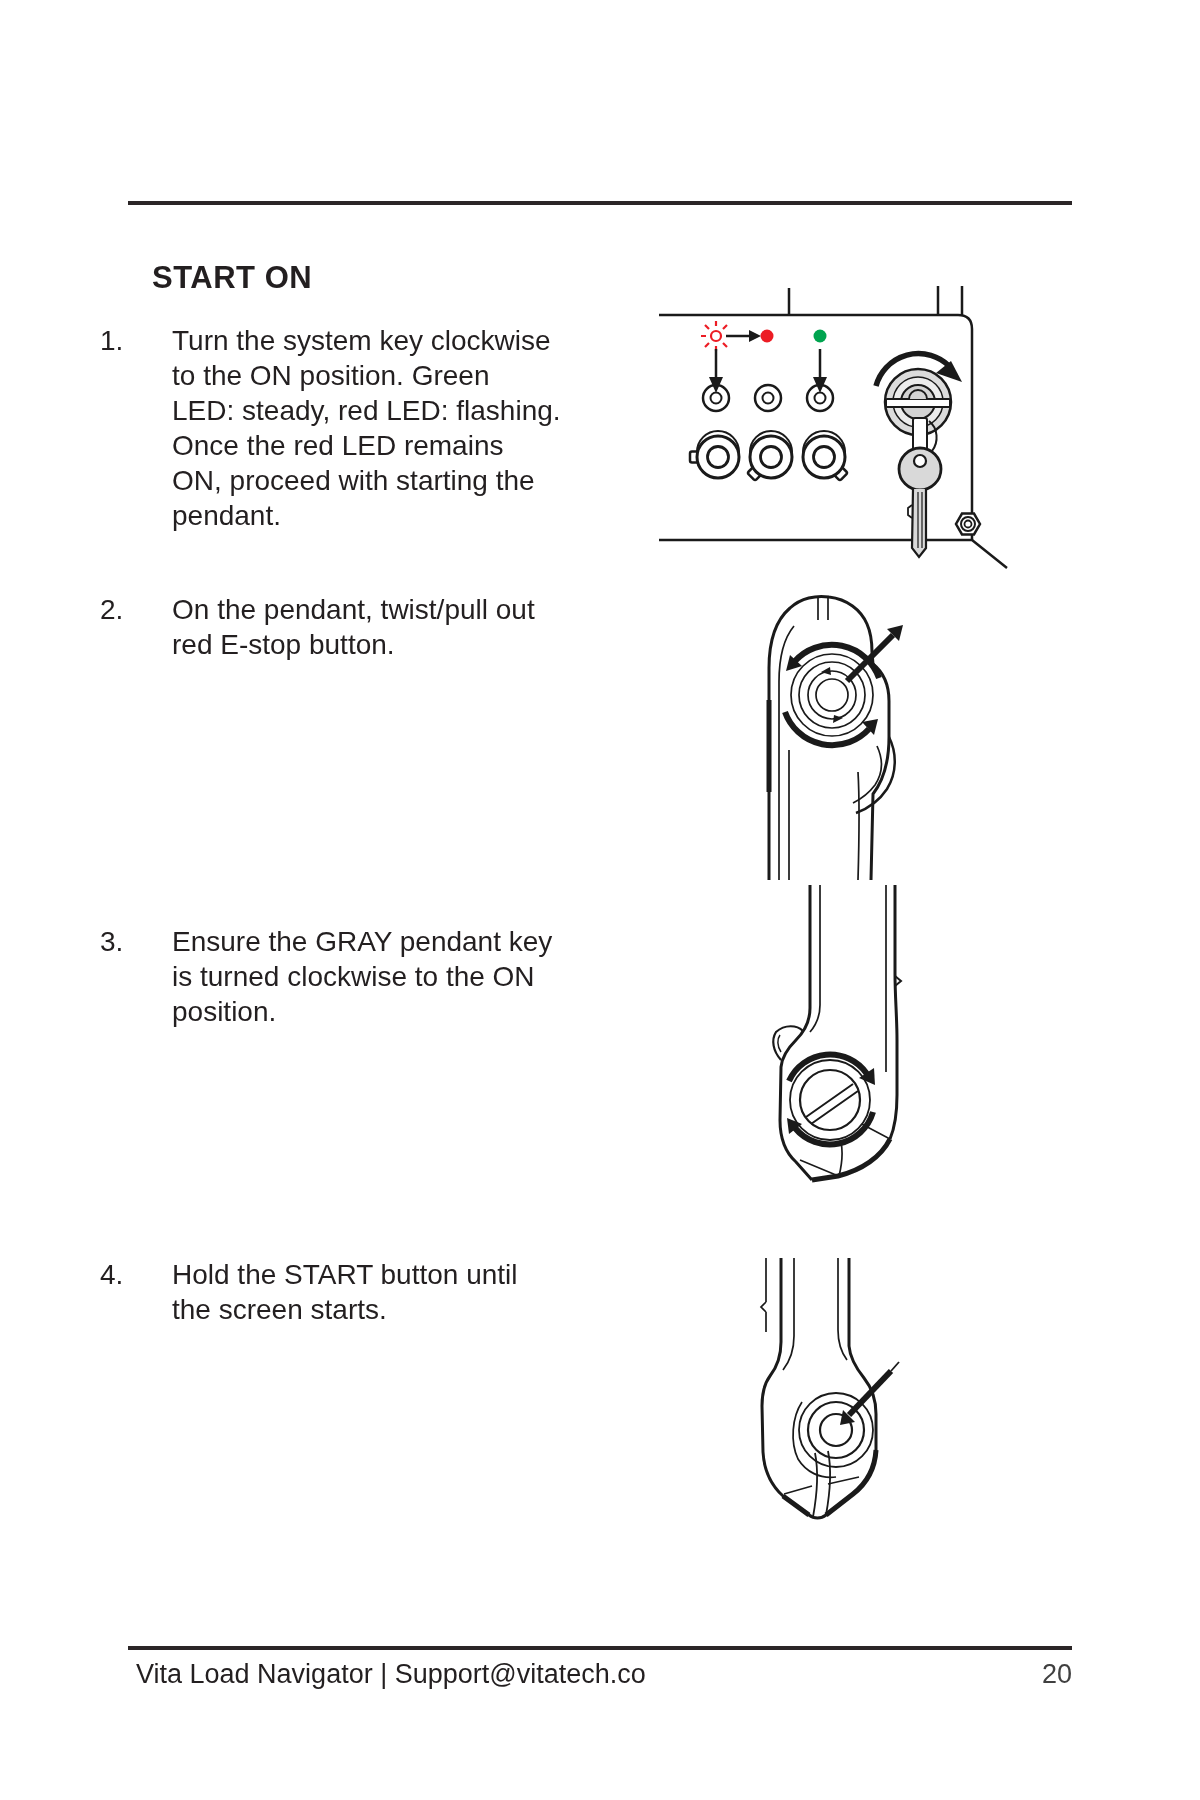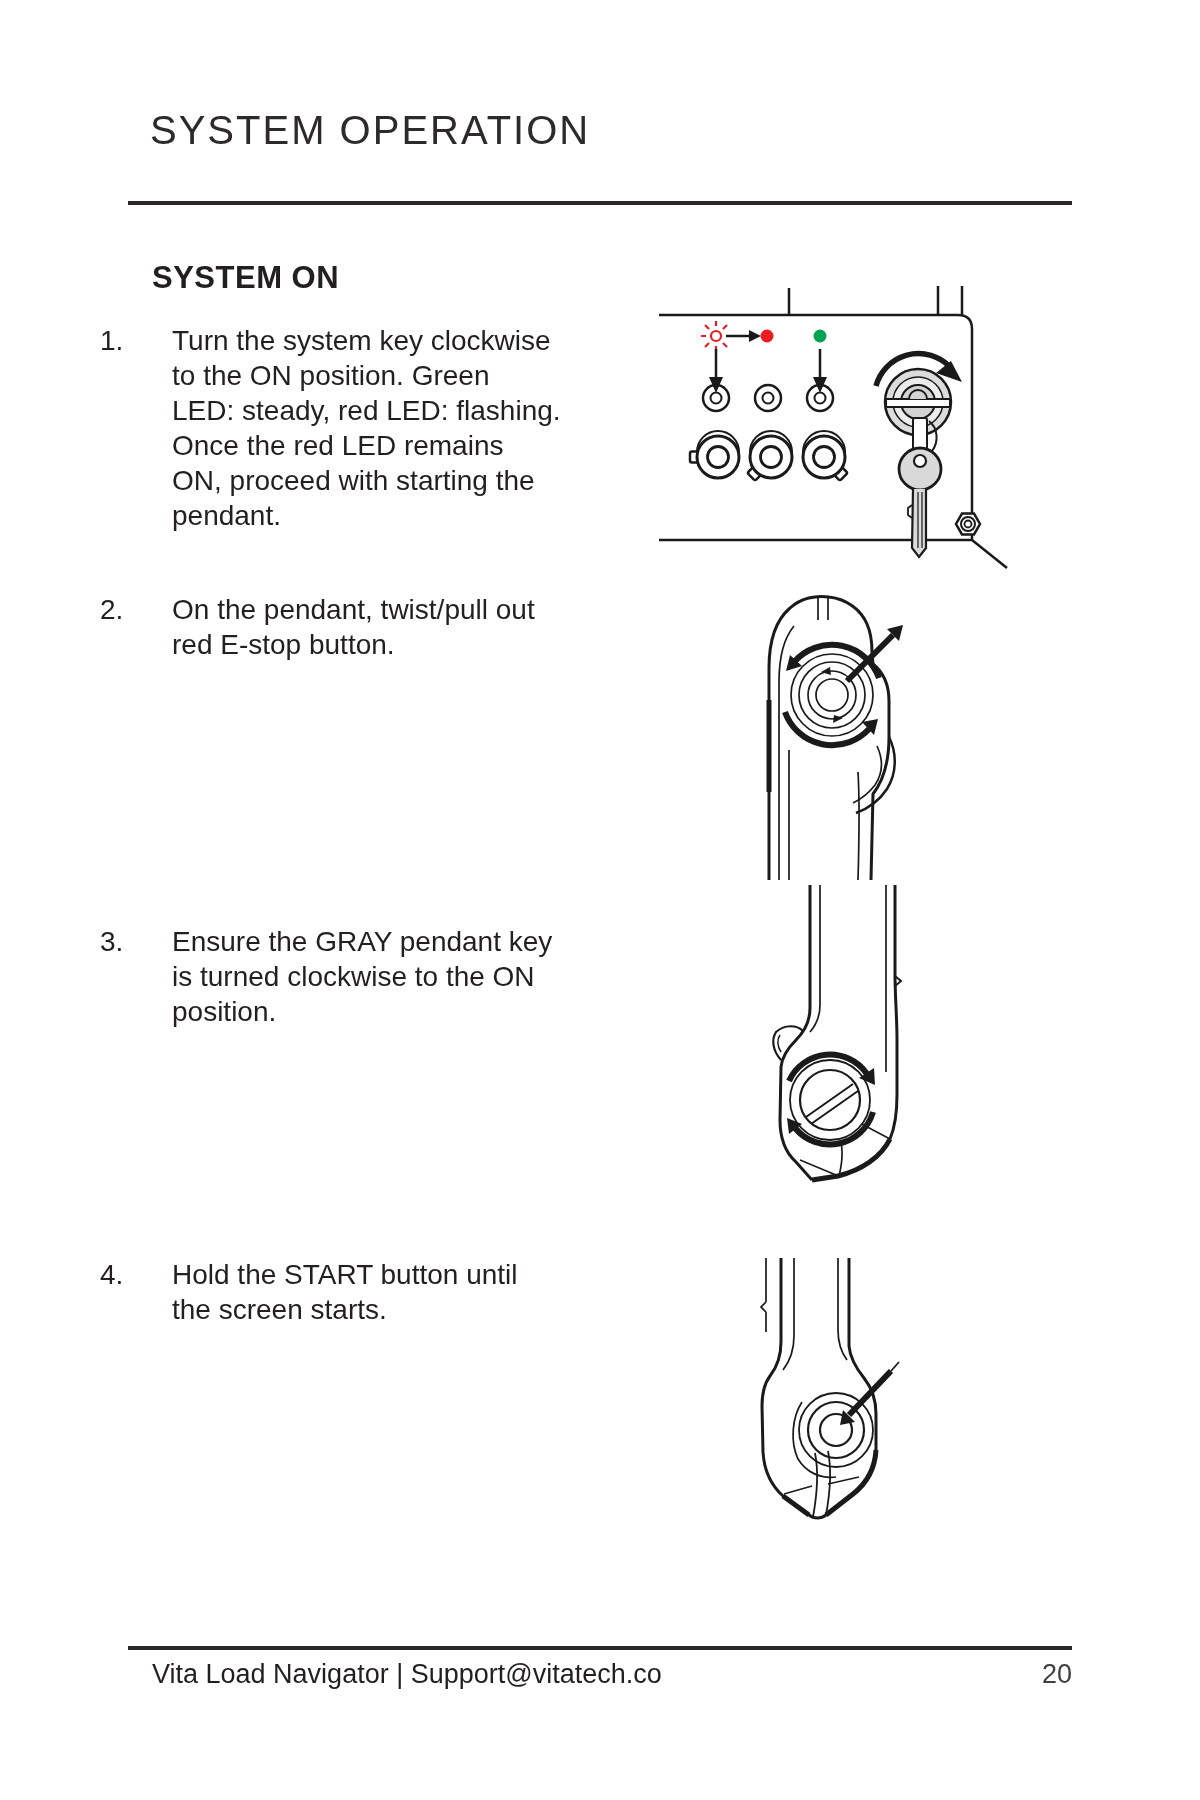--- a/index.html
+++ b/index.html
@@ -11,32 +11,31 @@
   .rule-top{top:201px;}
   .rule-bottom{top:1646px;}
   .section-heading{position:absolute;left:152px;top:260px;font-size:31px;font-weight:bold;
                    letter-spacing:0.5px;color:#231f20;}
   .step{position:absolute;font-size:28px;line-height:35px;color:#231f20;}
   .step-number{position:absolute;left:100px;width:44px;}
   .step-text{position:absolute;left:152px;width:480px;white-space:pre-line;margin-left:20px;}
   .s1{top:323px;} .s2{top:592px;} .s3{top:924px;} .s4{top:1257px;}
   .figure{position:absolute;}
   .figure svg{display:block;overflow:visible;}
-  .footer-text{position:absolute;left:152px;top:1659px;font-size:27px;color:#231f20;white-space:nowrap;}
+  .footer-text{position:absolute;left:136px;top:1659px;font-size:27px;color:#231f20;white-space:nowrap;}
   .page-number{position:absolute;left:990px;top:1659px;width:82px;text-align:right;
                font-size:27px;color:#404040;}
 </style>
 </head>
 <body>
 
 <div id="page">
 
-  <div class="title">SYSTEM OPERATION</div>
   <div class="rule rule-top"></div>
-  <div class="section-heading">SYSTEM ON</div>
+  <div class="section-heading">START ON</div>
 
   <div class="step s1">
     <span class="step-number">1.</span>
     <span class="step-text">Turn the system key clockwise
 to the ON position. Green
 LED: steady, red LED: flashing.
 Once the red LED remains
 ON, proceed with starting the
 pendant.</span>
   </div>

